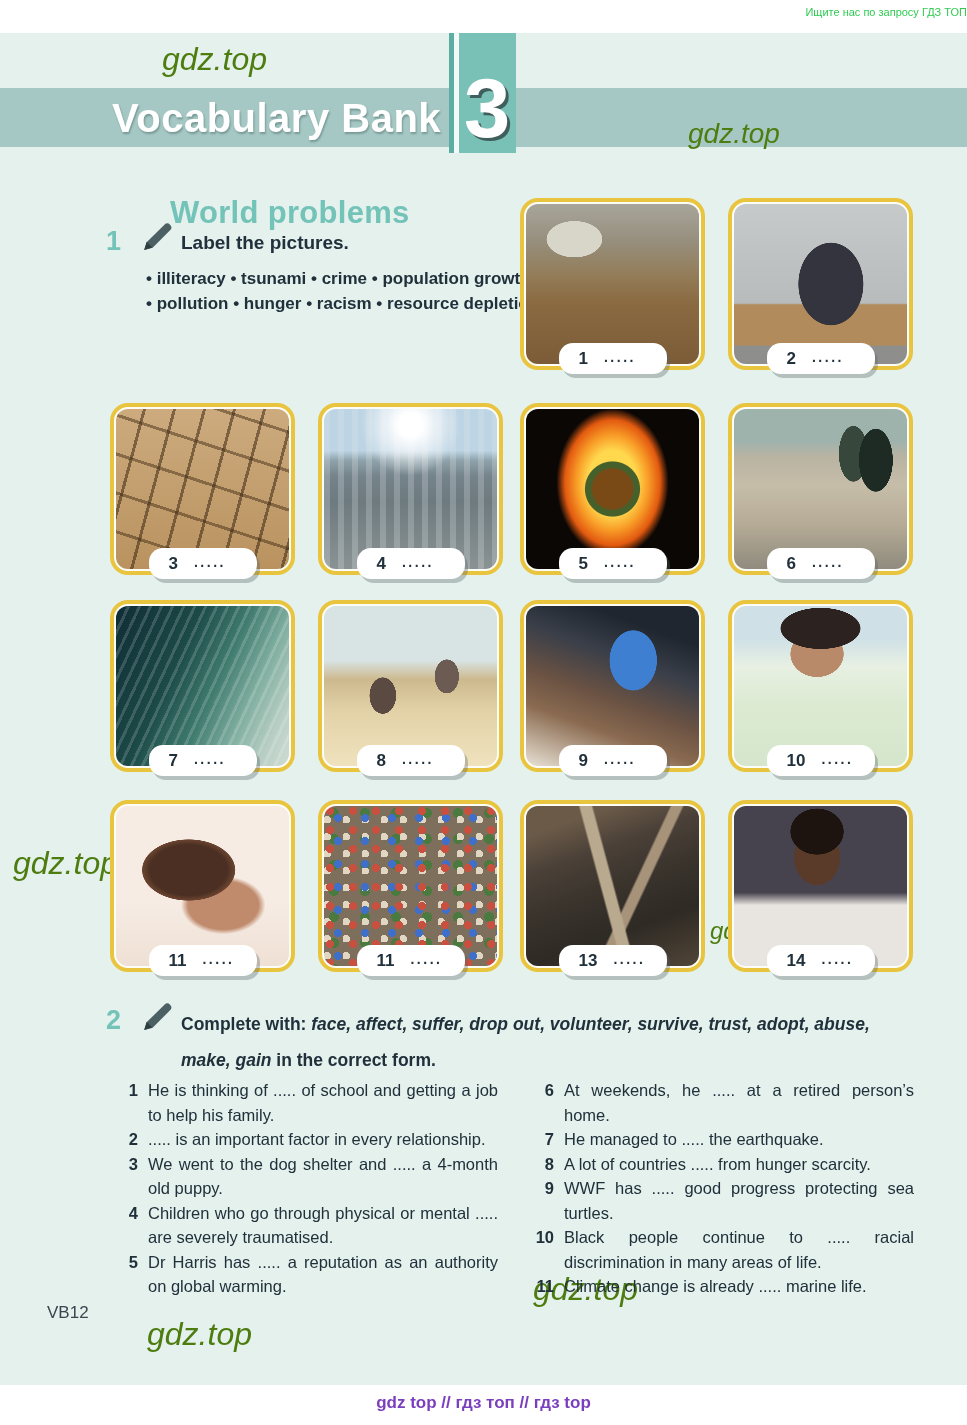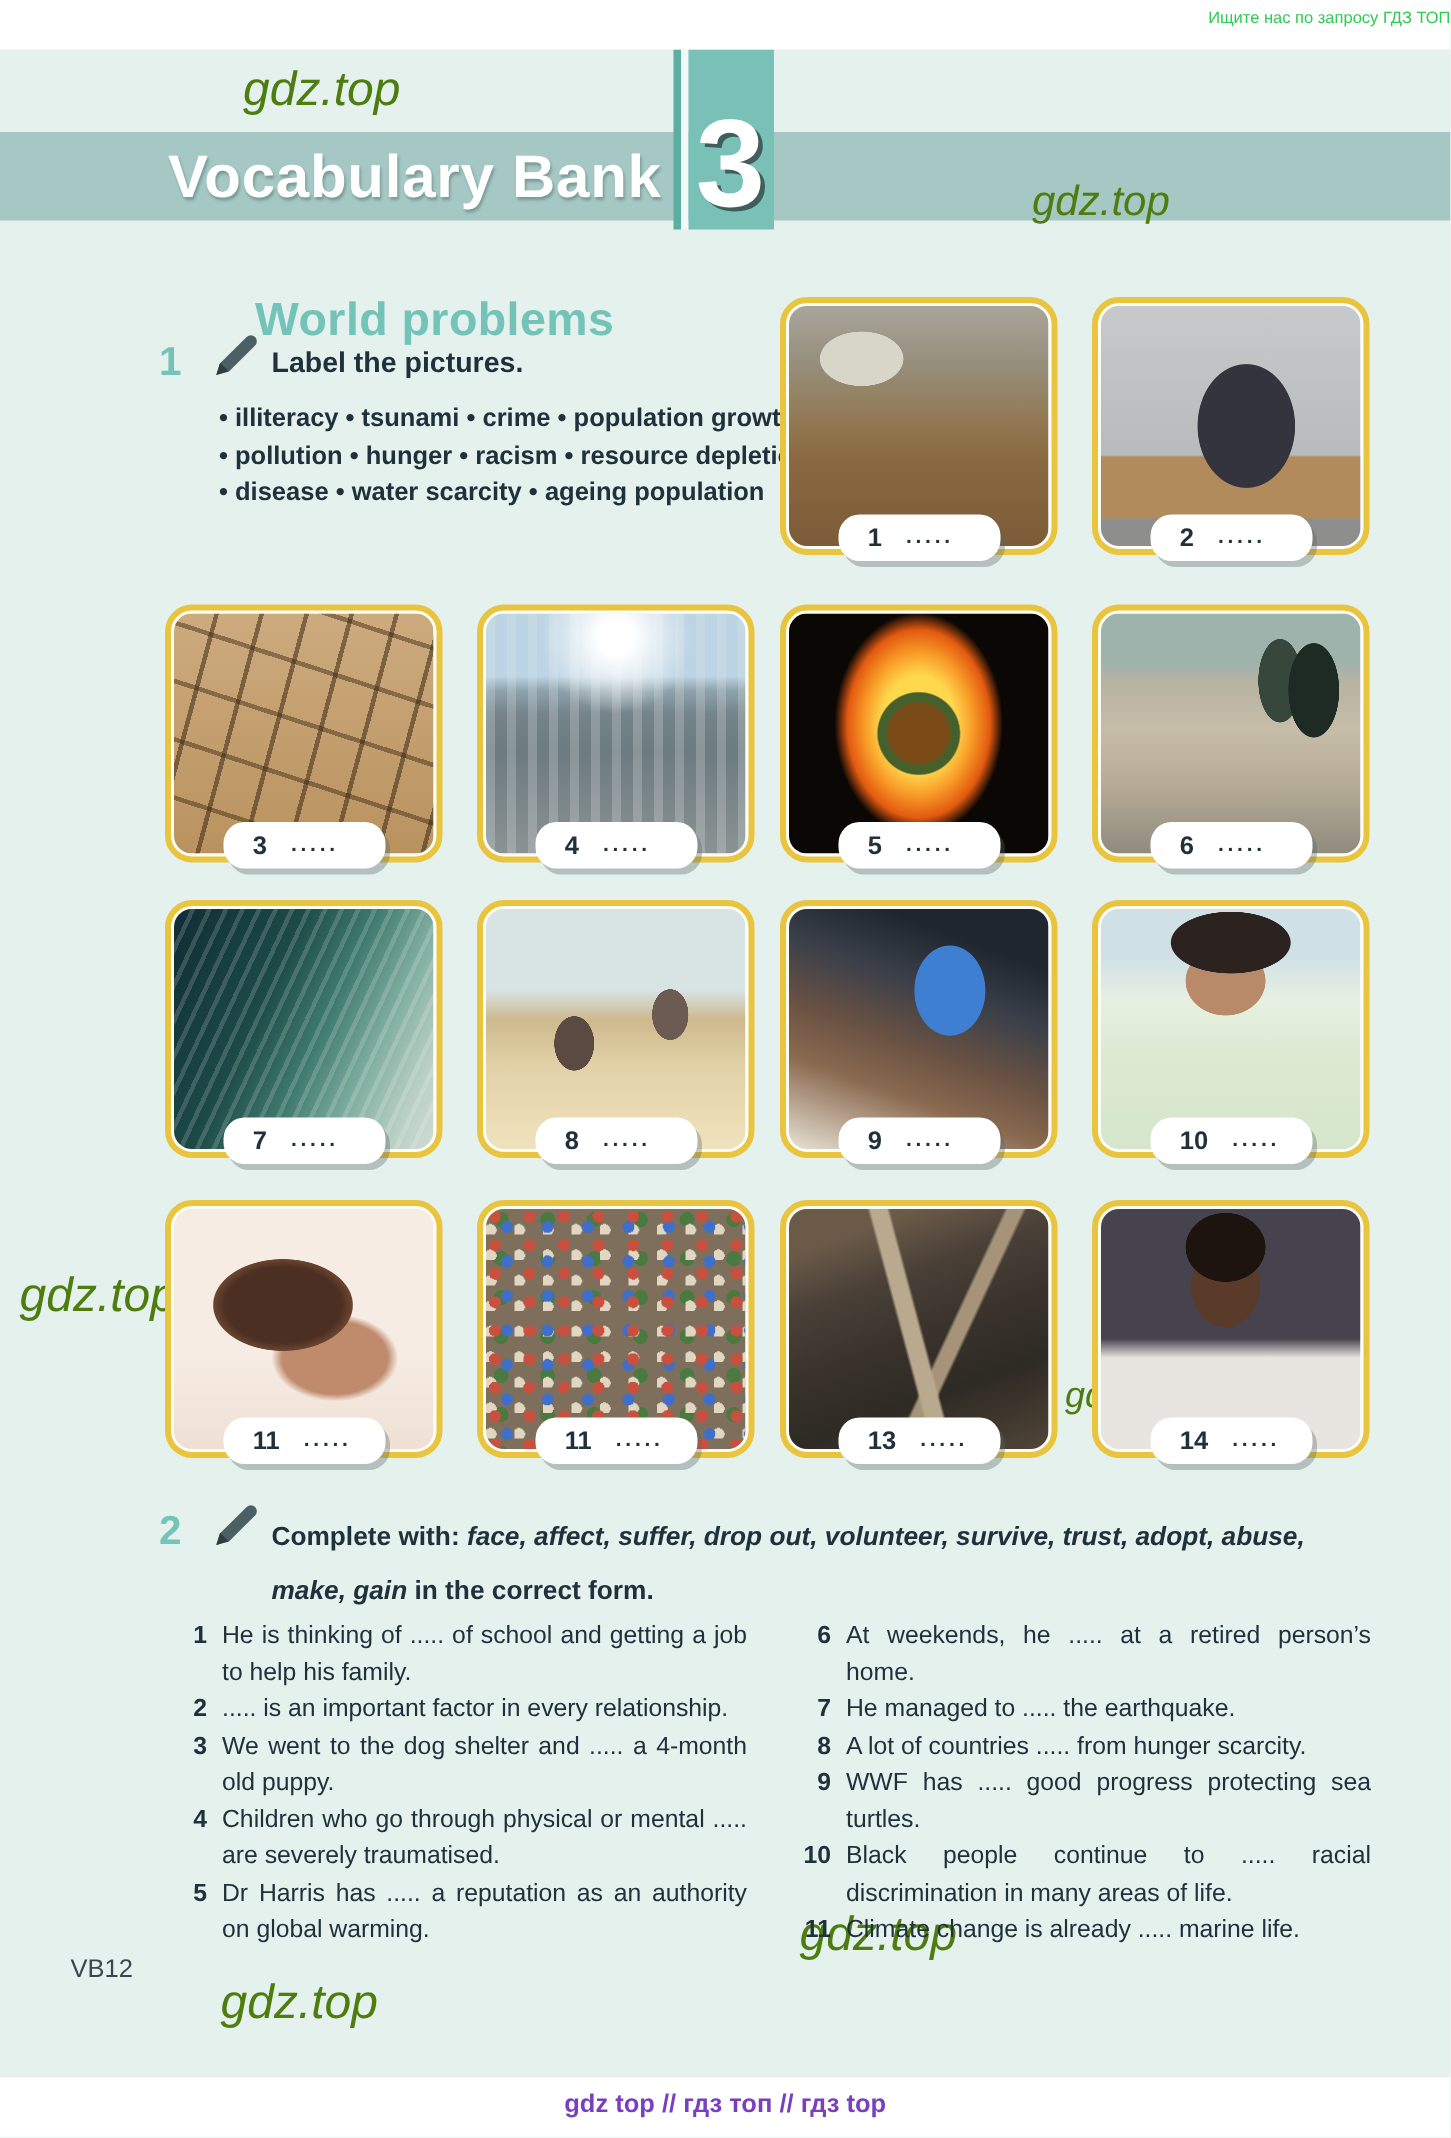--- a/index.html
+++ b/index.html
@@ -188,21 +188,20 @@
   <div class="ex-num ex1-num">1</div>
   <svg class="pen pen1" viewBox="0 0 32 32">
     <path d="M5.5 27.5 l2.4-7 L23.5 5 a3.5 3.5 0 0 1 5 5 L13 25.5 z" fill="#4c6064"></path>
     <path d="M5.5 27.5 l7.2-2.2 -5-5 z" fill="#2e3d40"></path>
   </svg>
   <div class="ex1-instruction">Label the pictures.</div>
 
   <div class="word-list" id="word-list">
       <div class="word-line">• illiteracy  • tsunami  • crime  • population growth</div>
       <div class="word-line">• pollution  • hunger  • racism  • resource depletion</div>
-      <div class="word-line">• disease  • water scarcity  • ageing population</div>
     </div>
 
   <div id="picture-grid">
       <div class="tile" style="left: 520px; top: 165px;">
         <div class="photo ph1"></div>
         <div class="pill">
           <span class="pnum">1</span>
           <span class="pdots">.....</span>
         </div>
       </div>

